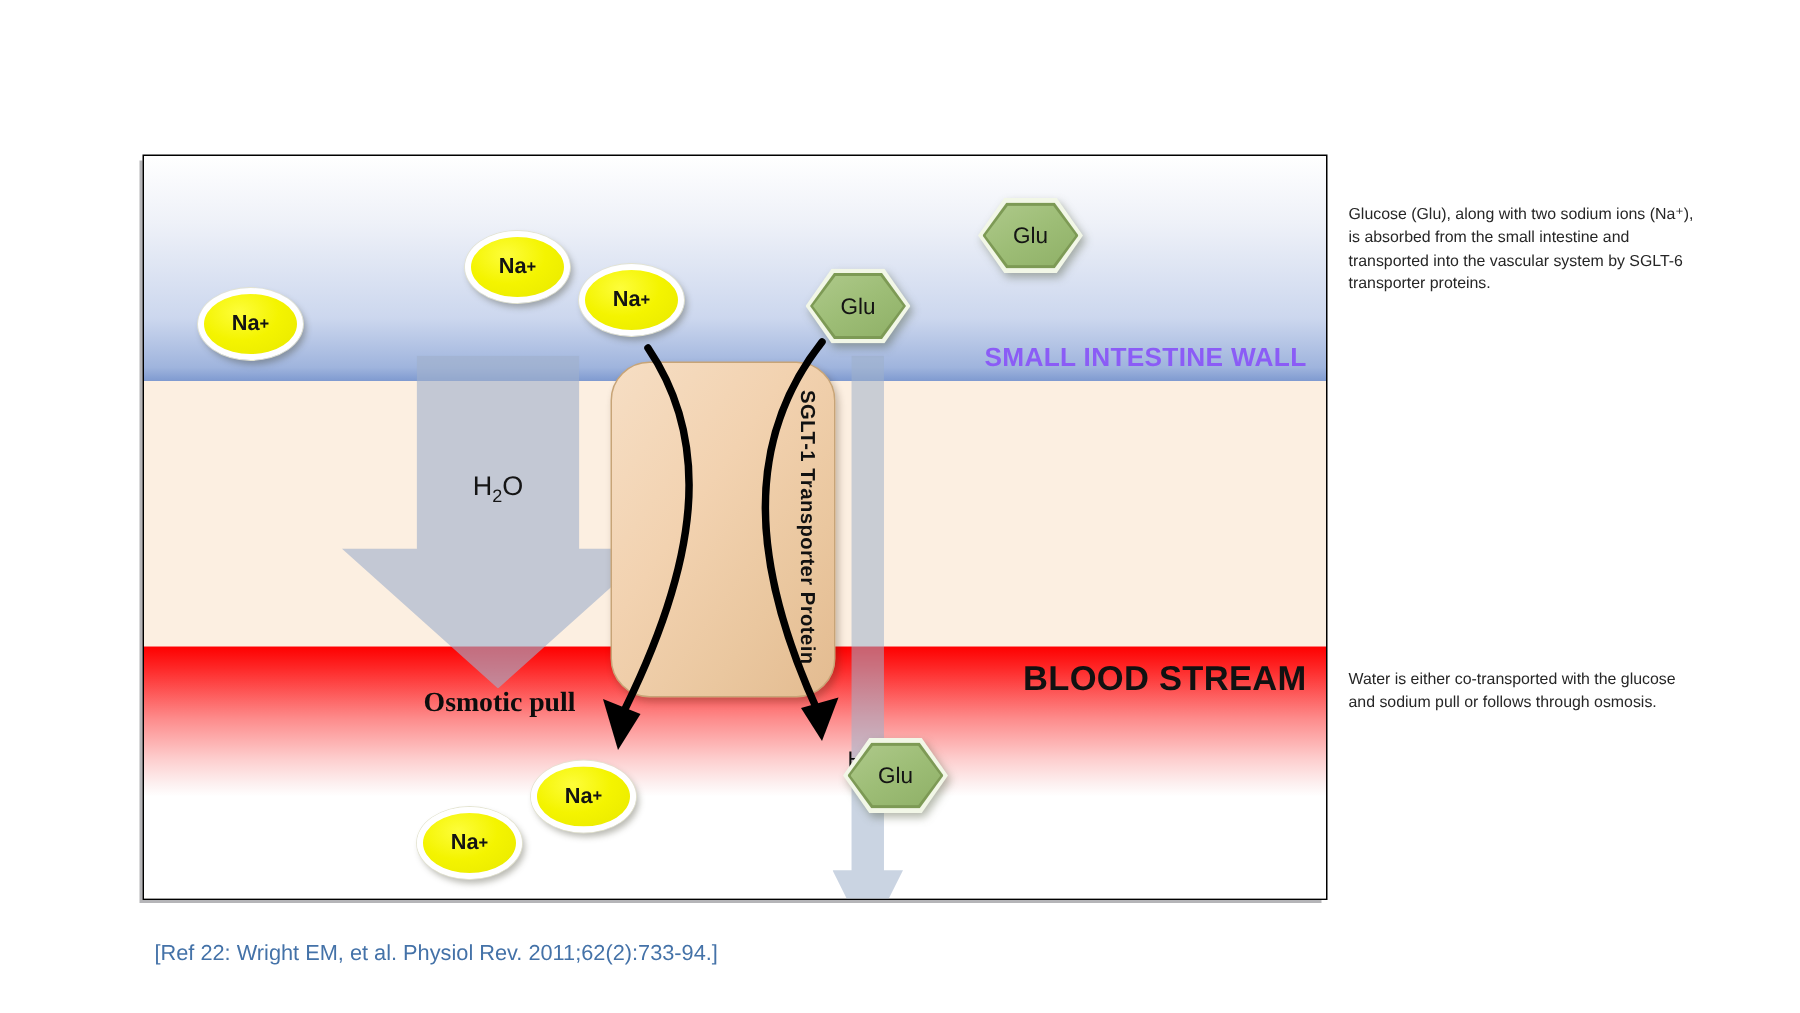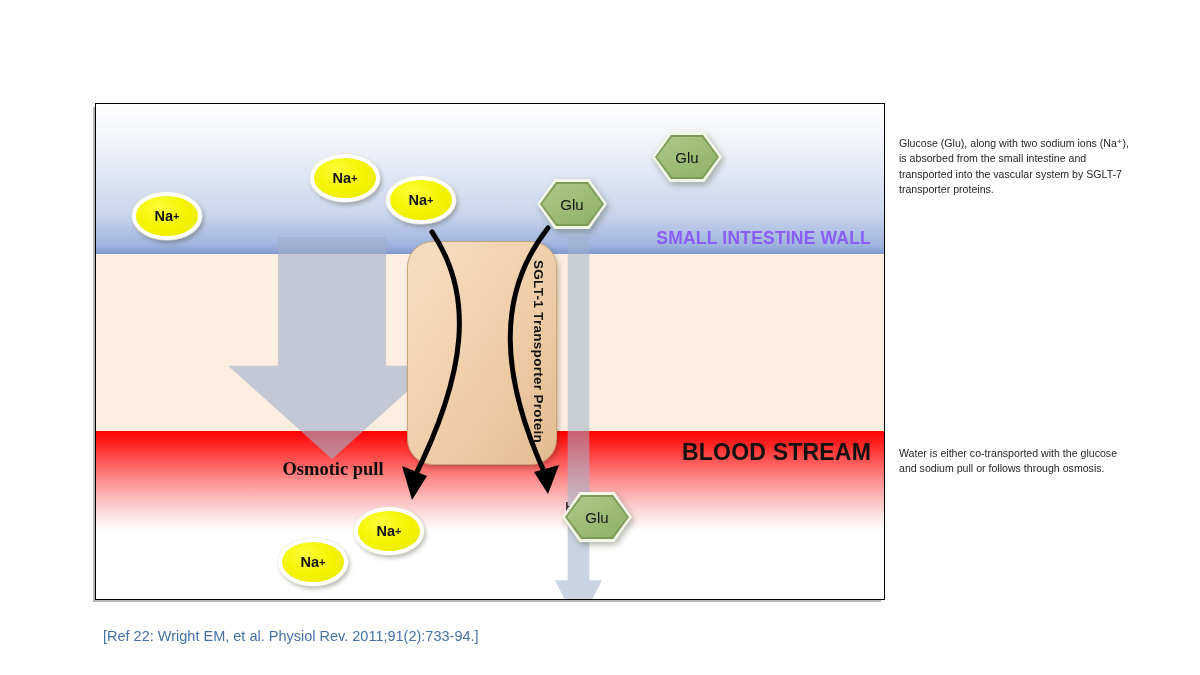--- a/index.html
+++ b/index.html
@@ -160,20 +160,23 @@
 
       <div class="lumen"></div>
       <div class="cell-interior"></div>
       <div class="blood"></div>
       <div class="blood-below"></div>
 
       <div class="intestine-wall-label">SMALL INTESTINE WALL</div>
       <div class="blood-label">BLOOD STREAM</div>
 
       <div class="big-arrow"></div>
+      <div class="big-arrow-label">
+        <span>H</span><sub>2</sub><span>O</span>
+      </div>
       <div class="osmotic-pull">Osmotic pull</div>
 
       <div class="small-arrow"></div>
       <div class="small-arrow-label">
         <span>H</span><sub>2</sub><span>O</span>
       </div>
 
       <div class="transporter"></div>
       <div class="transporter-label">
         <span>SGLT-1 Transporter Protein</span>
@@ -224,18 +227,18 @@
       <div class="glu" style="left:466px;top:388px;">
         <div class="hexouter"></div>
         <div class="hexmid"></div>
         <div class="hexin"></div>
         <span>Glu</span>
       </div>
 
     </div>
   </div>
 
-  <div class="note note-top">Glucose (Glu), along with two sodium ions (Na⁺),  is absorbed from the small intestine and transported into the vascular system by SGLT-7 transporter proteins.</div>
+  <div class="note note-top">Glucose (Glu), along with two sodium ions (Na⁺),  is absorbed from the small intestine and transported into the vascular system by SGLT-6 transporter proteins.</div>
   <div class="note note-bottom">Water is either co-transported with the glucose and sodium pull or follows through osmosis.</div>
 
-  <div class="footer-ref">[Ref 22: Wright EM, et al.  Physiol Rev. 2011;91(2):733-94.]</div>
+  <div class="footer-ref">[Ref 22: Wright EM, et al.  Physiol Rev. 2011;62(2):733-94.]</div>
 
 </div>
 
 </body></html>

